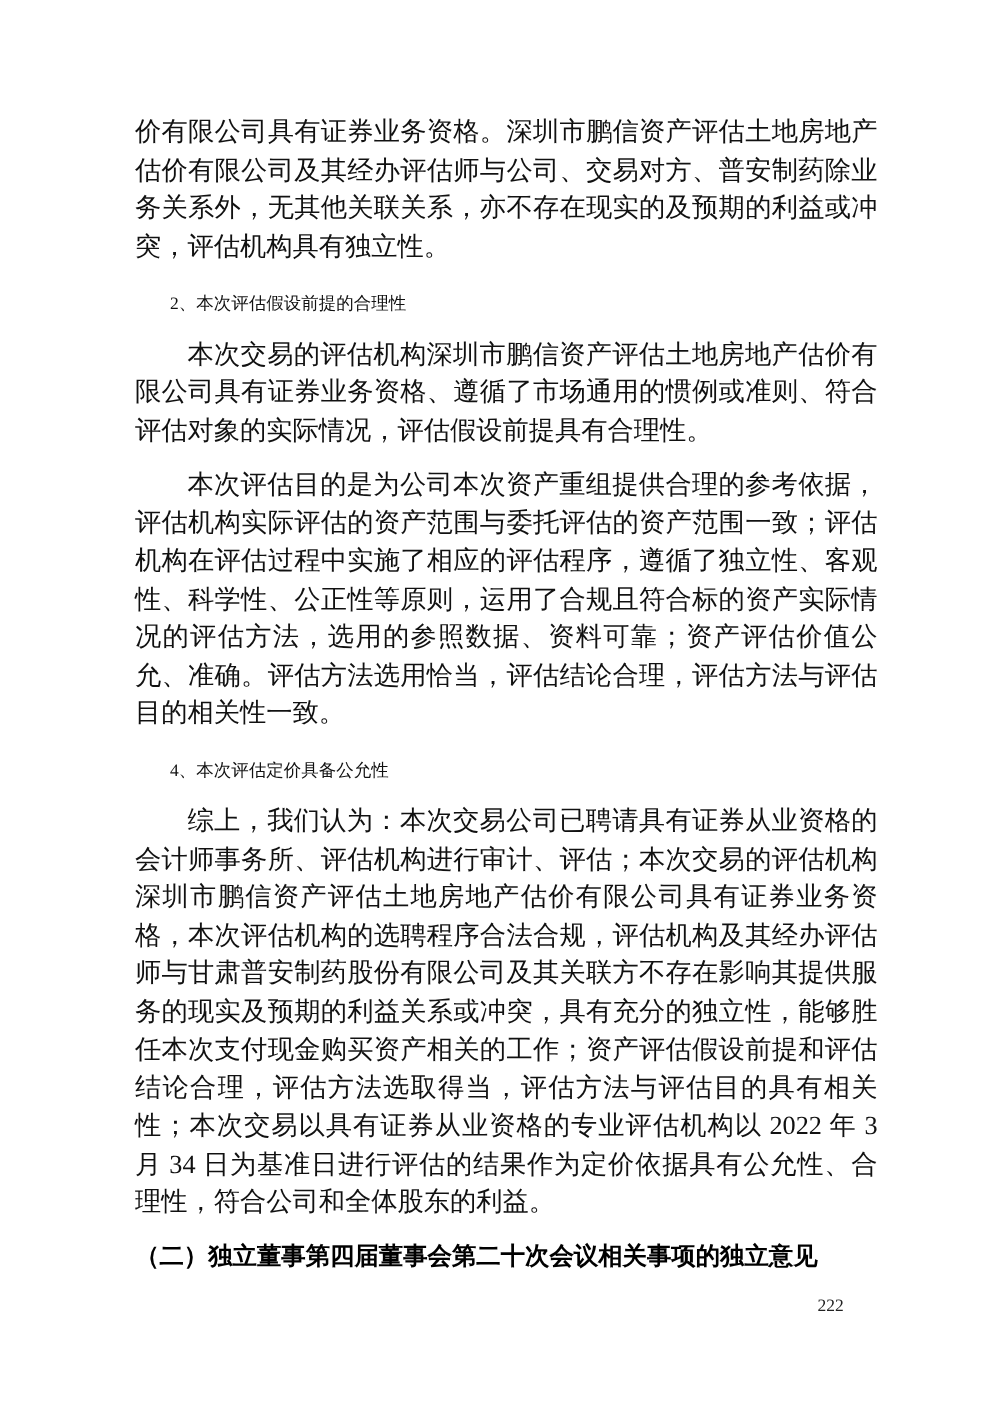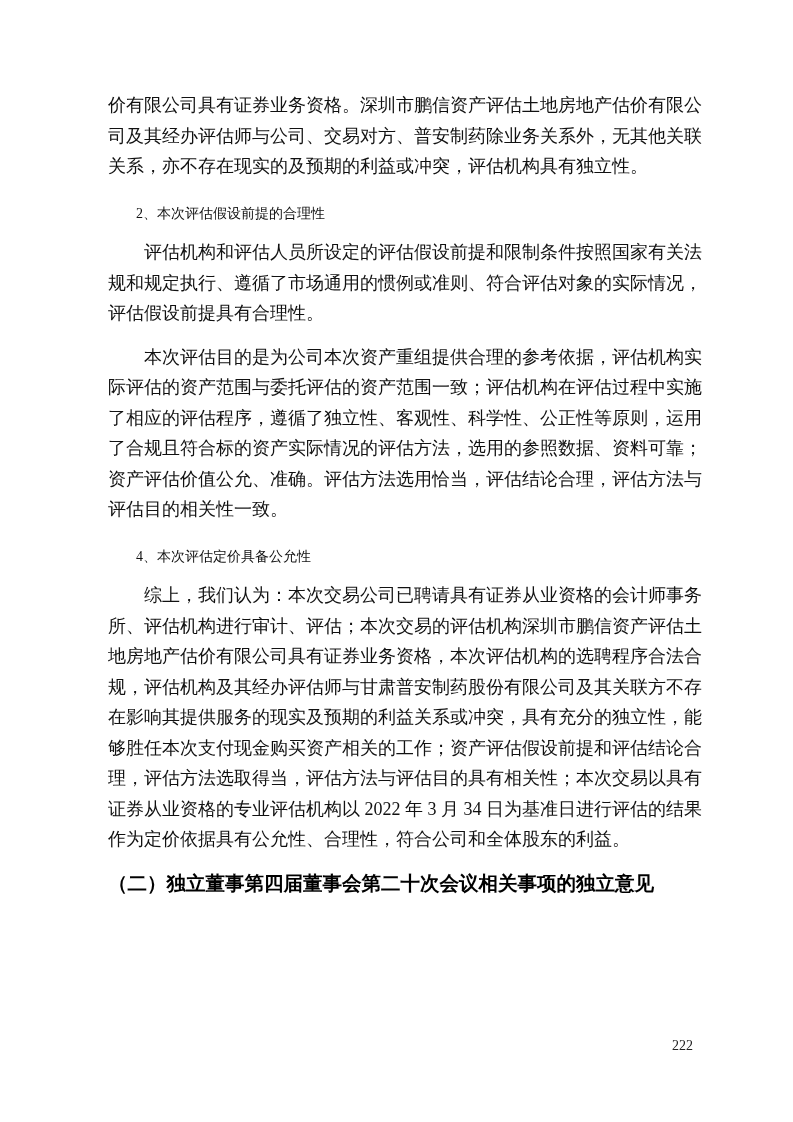--- a/index.html
+++ b/index.html
@@ -17,21 +17,21 @@
     background: #ffffff;
     overflow: hidden;
   }
   .content {
     position: absolute;
     left: 108px;
     top: 90px;
     width: 594px;
   }
   .para {
-    font-size: 18px;
+    font-size: 21px;
     line-height: 30.5px;
     text-align: justify;
     text-indent: 2em;
     margin: 0 0 13px 0;
   }
   .para.no-indent { text-indent: 0; }
   .heading-num {
     font-size: 14px;
     line-height: 30.5px;
     text-indent: 2em;
@@ -42,37 +42,37 @@
     font-family: "Liberation Sans", "DejaVu Sans", sans-serif;
     font-weight: 700;
     font-size: 19.5px;
     line-height: 30px;
     color: #000000;
     text-align: justify;
   }
   .page-number {
     position: absolute;
     top: 1038px;
-    right: 100px;
+    right: 118px;
     font-size: 14px;
     color: #222222;
     font-family: "Liberation Serif", "DejaVu Serif", serif;
   }
 </style>
 </head>
 <body>
 
 <div class="page">
   <div class="content">
 
     <p class="para no-indent">价有限公司具有证券业务资格。深圳市鹏信资产评估土地房地产估价有限公司及其经办评估师与公司、交易对方、普安制药除业务关系外，无其他关联关系，亦不存在现实的及预期的利益或冲突，评估机构具有独立性。</p>
 
     <p class="heading-num">2、本次评估假设前提的合理性</p>
 
-    <p class="para">评估机构和评估人员所设定的评估假设前提和限制条件按照国家有关法规和规定执行、遵循了市场通用的惯例或准则、符合评估对象的实际情况，评估假设前提具有合理性。</p>
+    <p class="para">本次交易的评估机构深圳市鹏信资产评估土地房地产估价有限公司具有证券业务资格、遵循了市场通用的惯例或准则、符合评估对象的实际情况，评估假设前提具有合理性。</p>
 
 
     <p class="para">本次评估目的是为公司本次资产重组提供合理的参考依据，评估机构实际评估的资产范围与委托评估的资产范围一致；评估机构在评估过程中实施了相应的评估程序，遵循了独立性、客观性、科学性、公正性等原则，运用了合规且符合标的资产实际情况的评估方法，选用的参照数据、资料可靠；资产评估价值公允、准确。评估方法选用恰当，评估结论合理，评估方法与评估目的相关性一致。</p>
 
     <p class="heading-num">4、本次评估定价具备公允性</p>
 
 
     <p class="para">综上，我们认为：本次交易公司已聘请具有证券从业资格的会计师事务所、评估机构进行审计、评估；本次交易的评估机构深圳市鹏信资产评估土地房地产估价有限公司具有证券业务资格，本次评估机构的选聘程序合法合规，评估机构及其经办评估师与甘肃普安制药股份有限公司及其关联方不存在影响其提供服务的现实及预期的利益关系或冲突，具有充分的独立性，能够胜任本次支付现金购买资产相关的工作；资产评估假设前提和评估结论合理，评估方法选取得当，评估方法与评估目的具有相关性；本次交易以具有证券从业资格的专业评估机构以 2022 年 3 月 34 日为基准日进行评估的结果作为定价依据具有公允性、合理性，符合公司和全体股东的利益。</p>
 
     <h2 class="section-heading">（二）独立董事第四届董事会第二十次会议相关事项的独立意见</h2>

